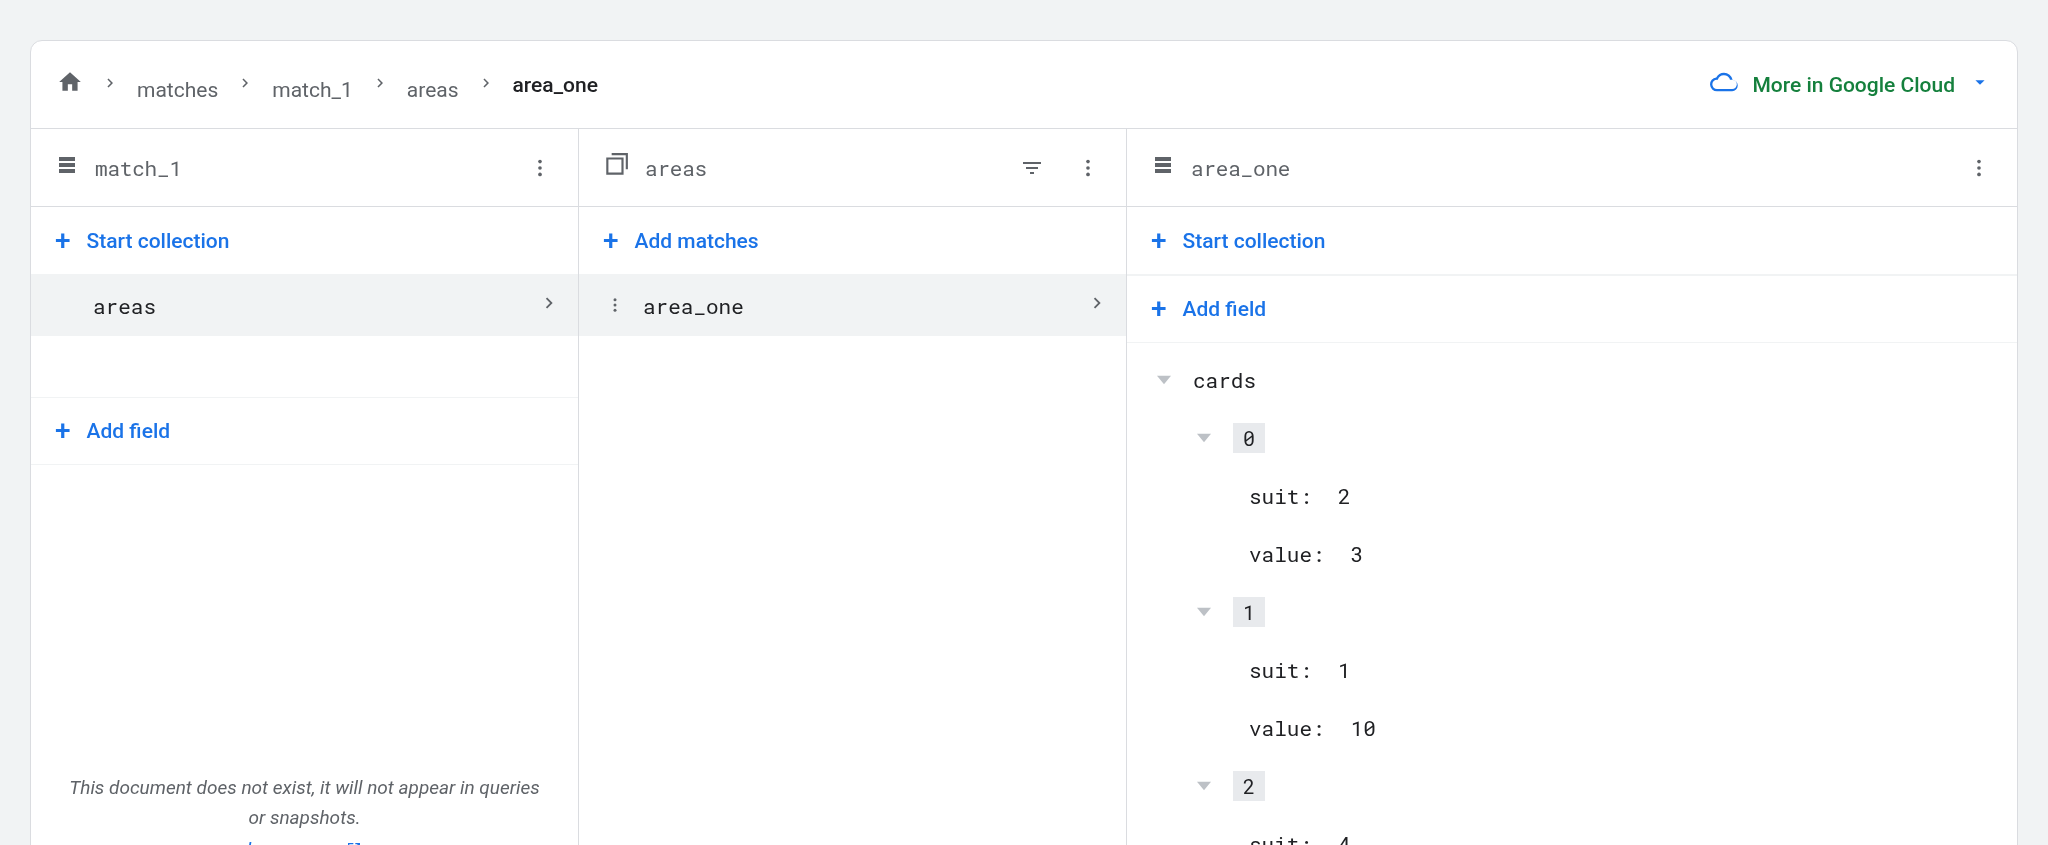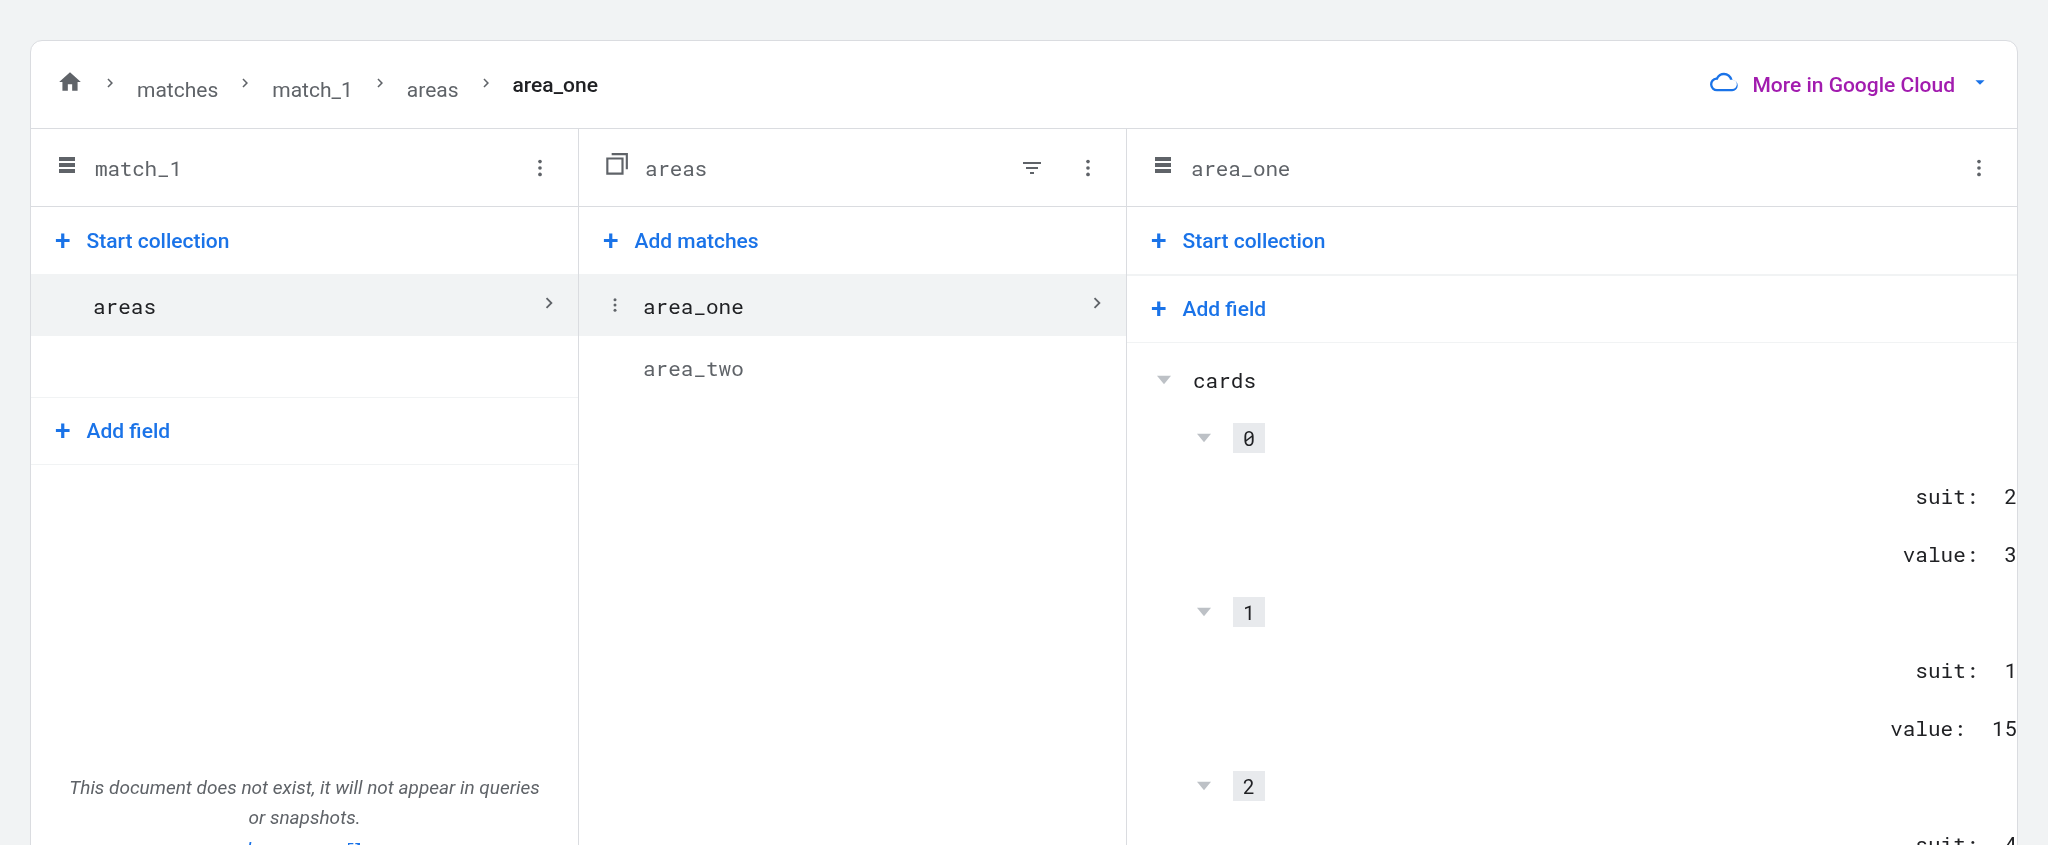--- a/index.html
+++ b/index.html
@@ -38,21 +38,21 @@
     font-size: 21px;
   }
   .breadcrumb .home-icon svg { fill: #5f6368; }
   .breadcrumb-item { color: #5f6368; cursor: pointer; margin-top: 10px; }
   .breadcrumb .chev { color: #5f6368; }
   .breadcrumb-current { color: #202124; font-weight: 500; }
   .more-link {
     display: flex;
     align-items: center;
     gap: 14px;
-    color: #a21caf;
+    color: #15803d;
     font-weight: 500;
     font-size: 21px;
     cursor: pointer;
   }
   .more-link svg { fill: #1a73e8; }
   .columns { display: flex; flex: 1; min-height: 0; }
   .col {
     border-right: 1px solid #dadce0;
     display: flex;
     flex-direction: column;
@@ -146,21 +146,21 @@
     font-size: 21px;
     color: #202124;
   }
   .tree-row .tri {
     width: 18px; height: 18px;
     display: flex; align-items: center; justify-content: center;
   }
   .tree-row .tri svg { fill: #bdc1c6; }
   .tree-row.l0 { padding-left: 28px; }
   .tree-row.l1 { padding-left: 68px; }
-  .tree-row.l2 { padding-left: 122px; justify-content: flex-end; }
+  .tree-row.l2 { padding-left: 122px; }
   .idx-badge {
     background: #e8eaed;
     padding: 2px 10px;
     font-family: 'Roboto Mono', monospace;
     font-size: 20px;
     color: #202124;
   }
   .field-key { color: #202124; }
   .field-val { color: #202124; margin-left: 6px; }
   .grey-text { color: #5f6368; }
@@ -303,25 +303,20 @@
             </svg>
         </span>
         <span>area_one</span>
         <span class="spacer"></span>
         <span class="chev">
           <svg width="22" height="22" viewBox="0 0 24 24" fill="#5f6368">
               <path d="M8.59 16.59L13.17 12 8.59 7.41 10 6l6 6-6 6z"></path>
             </svg>
         </span>
       </div>
-      <div class="list-item">
-        <span class="dots"></span>
-        <span class="grey-text">area_two</span>
-        <span class="spacer"></span>
-      </div>
       <div class="col-body"></div>
     </div>
 
     <div class="col">
       <div class="col-header">
         <span>
           <svg class="doc-icon-svg" width="24" height="24" viewBox="0 0 24 24">
               <path d="M4 4h16v4H4zM4 10h16v4H4zM4 16h16v4H4z"></path>
             </svg>
         </span>
@@ -377,21 +372,21 @@
                 </svg>
               </span>
             <span class="idx-badge">1</span>
           </div>
           <div class="tree-row l2">
             <span class="field-key"><span>suit</span>:</span>
             <span class="field-val">1</span>
           </div>
           <div class="tree-row l2">
             <span class="field-key"><span>value</span>:</span>
-            <span class="field-val">15</span>
+            <span class="field-val">10</span>
           </div>
 
           <div class="tree-row l1">
             <span class="tri">
                 <svg width="14" height="14" viewBox="0 0 10 10">
                   <path d="M0 2l5 6 5-6z"></path>
                 </svg>
               </span>
             <span class="idx-badge">2</span>
           </div>

